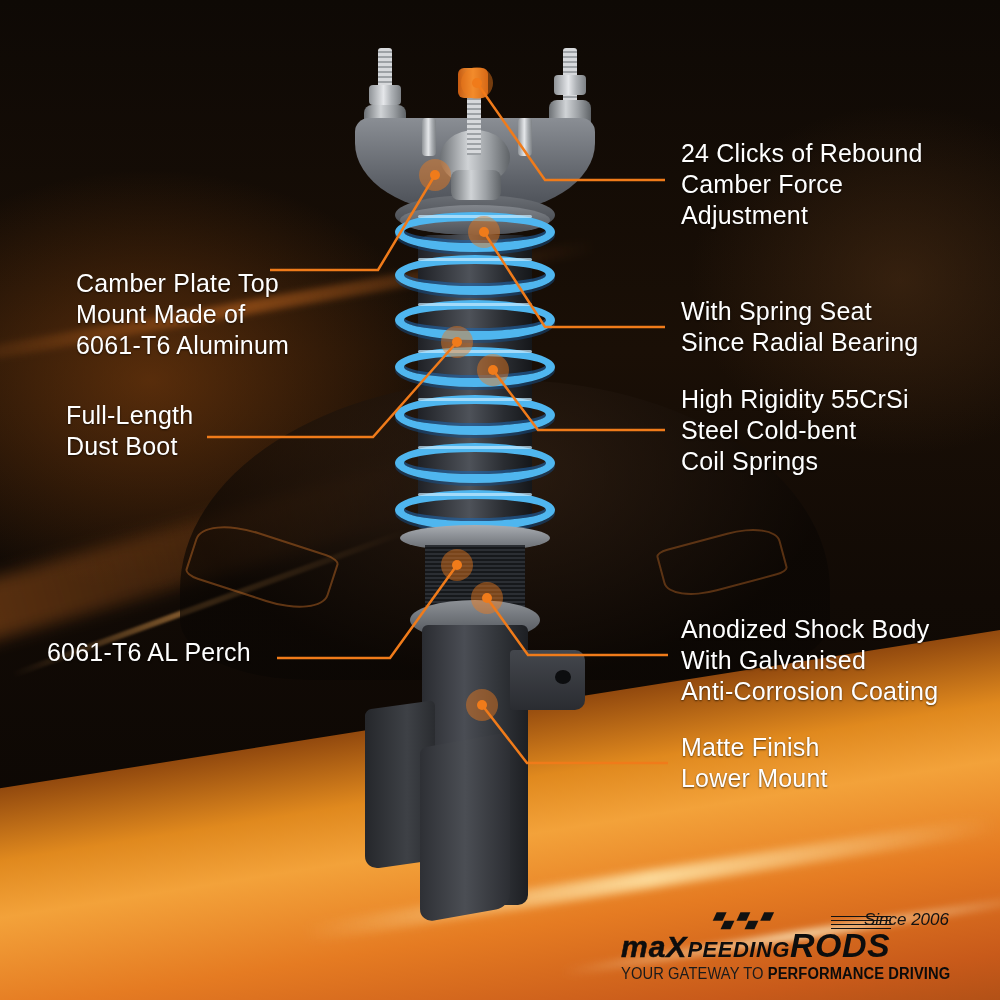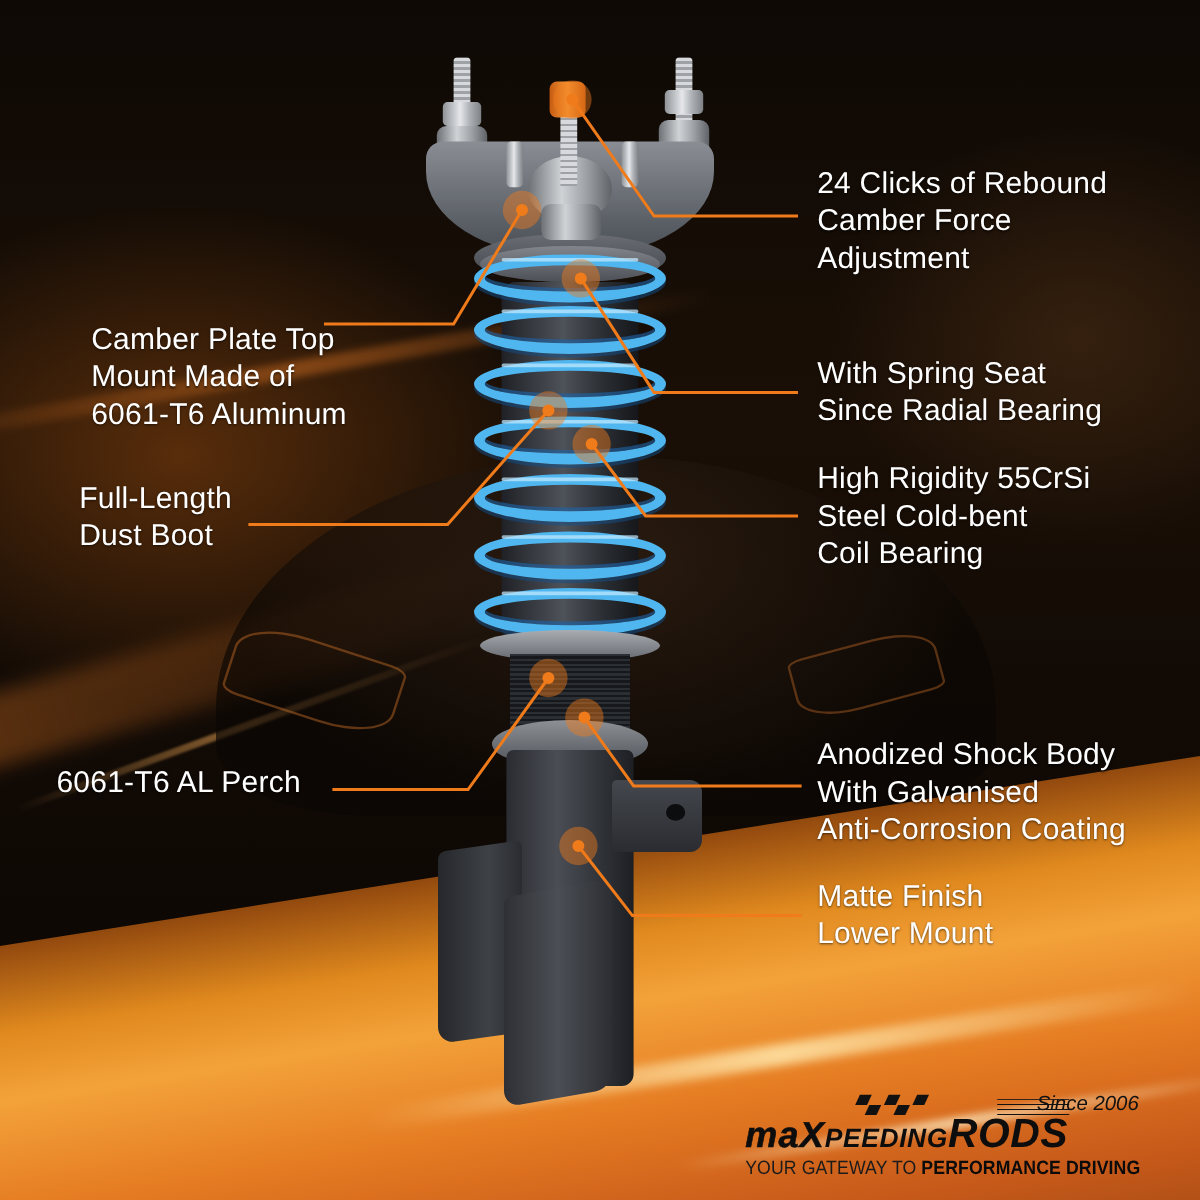--- a/index.html
+++ b/index.html
@@ -168,21 +168,21 @@
       <span class="ln">With Spring Seat</span>
       <span class="ln">Since Radial Bearing</span>
     </div>
     <div class="label" style="left: 66px; top: 400px;">
       <span class="ln">Full-Length</span>
       <span class="ln">Dust Boot</span>
     </div>
     <div class="label" style="left: 681px; top: 384px;">
       <span class="ln">High Rigidity 55CrSi</span>
       <span class="ln">Steel Cold-bent</span>
-      <span class="ln">Coil Bearing</span>
+      <span class="ln">Coil Springs</span>
     </div>
     <div class="label" style="left: 47px; top: 637px;">
       <span class="ln">6061-T6 AL Perch</span>
     </div>
     <div class="label" style="left: 681px; top: 614px;">
       <span class="ln">Anodized Shock Body</span>
       <span class="ln">With Galvanised</span>
       <span class="ln">Anti-Corrosion Coating</span>
     </div>
     <div class="label" style="left: 681px; top: 732px;">

